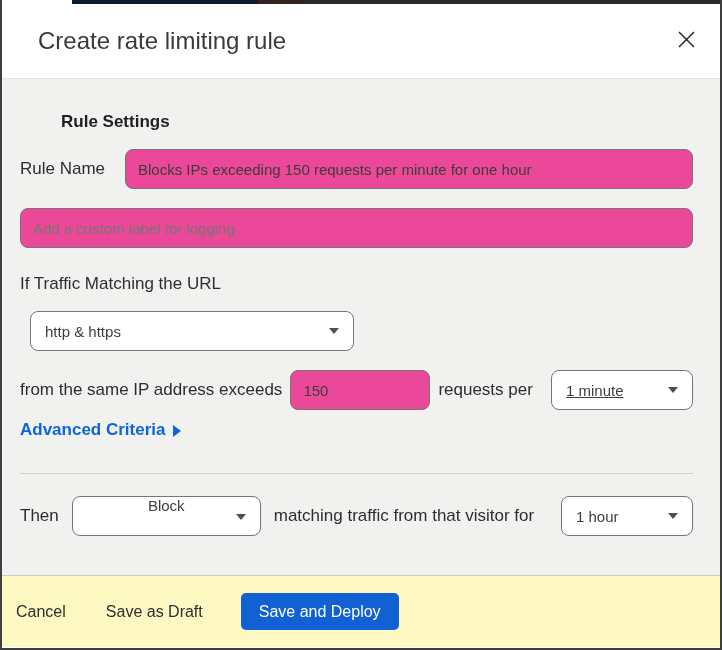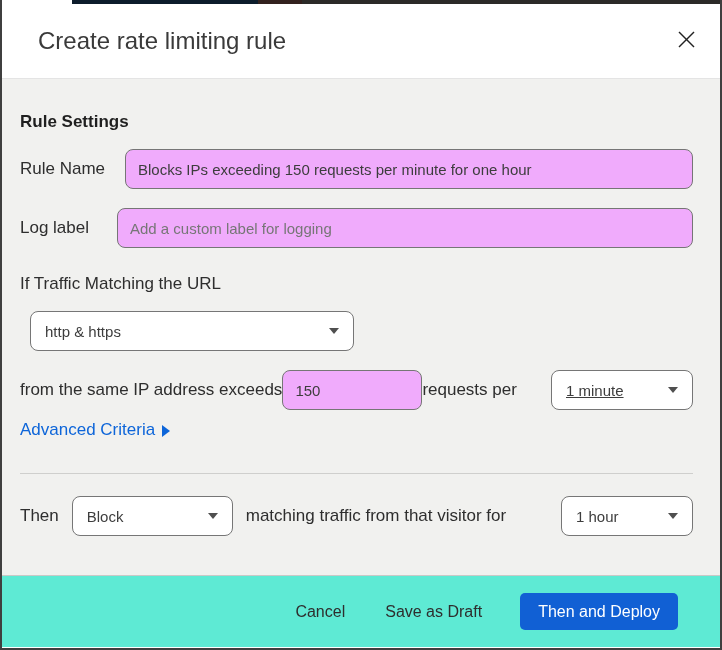--- a/index.html
+++ b/index.html
@@ -22,29 +22,29 @@
   .modal-title { font-size:24px; font-weight:400; color:#3a3a3a; }
   .close-btn {
     margin-left:auto; background:transparent; border:none; padding:4px; cursor:pointer;
     display:flex; align-items:center; justify-content:center;
   }
 
   .modal-body {
     background:#f1f1ef; height:496px; box-sizing:border-box;
     padding:33px 27px 0 18px;
   }
-  .section-heading { font-size:17px; font-weight:700; color:#1f1f1f; line-height:20px; }
+  .section-heading { font-size:17px; font-weight:700; color:#1f1f1f; line-height:20px;margin-left:41px; }
 
   .form-row { display:flex; align-items:center; }
   .row-rule-name { margin-top:17px;gap:8px; }
   .row-log-label { margin-top:19px; }
   .form-row label { width:97px; flex:none; font-size:17px; color:#2e2e2e; }
 
   .text-input {
-    height:40px; border:1px solid #767676; border-radius:8px; background:#f0abfc;
+    height:40px; border:1px solid #767676; border-radius:8px; background:#ec4899;
     font-size:15px; color:#3d3d3d; padding:0 12px; box-sizing:border-box;
     font-family:inherit; outline:none; min-width:0;
   }
   .text-input::placeholder { color:#767676; opacity:1; }
   .form-row .text-input { flex:1; }
 
   .intro-text { margin-top:26px; font-size:17px; color:#2e2e2e; line-height:20px; }
 
   .select {
     height:40px; border:1px solid #767676; border-radius:8px; background:#ffffff;
@@ -54,46 +54,46 @@
   .caret {
     margin-left:auto; width:0; height:0;
     border-left:5px solid transparent; border-right:5px solid transparent;
     border-top:6px solid #4f4f4f;
   }
 
   .scheme-row { display:flex; align-items:center; gap:30px; margin:17px 0 0 10px; }
   .scheme-select { width:324px; }
   .scheme-row .text-input { flex:1; }
 
-  .threshold-row { display:flex; align-items:center; gap:0; margin-top:19px; }
+  .threshold-row { display:flex; align-items:center; gap:8px; margin-top:19px; }
   .threshold-row .flow-text { font-size:17px; color:#2e2e2e; white-space:nowrap; }
   .threshold-input { width:140px; flex:none; }
   .period-select { width:142px; margin-left:auto;text-decoration:underline; }
 
   .advanced-link {
     margin-top:10px; display:inline-flex; align-items:center; gap:7px;
-    font-size:17px; color:#0d65d9; text-decoration:none; cursor:pointer;
+    font-size:17px; color:#0d65d9; text-decoration:none; cursor:pointer;font-weight:bold;
   }
   .tri-right {
     width:0; height:0; margin-top:2px;
     border-top:6px solid transparent; border-bottom:6px solid transparent;
     border-left:8px solid #0d65d9;
   }
 
   .divider { border:none; border-top:1px solid #cfcfcd; margin:33px 0 0 0; }
 
   .then-row { display:flex; align-items:center; gap:13px; margin-top:22px; }
   .then-row .flow-text { font-size:17px; color:#2e2e2e; white-space:nowrap; }
-  .action-select { width:161px; }
+  .action-select { width:189px;flex-direction:column; }
   .duration-select { width:132px; margin-left:auto; }
 
   .modal-footer {
-    height:72px; background:#5eead4; border-top:1px solid #c9c9c7; box-sizing:border-box;
-    display:flex; align-items:center; justify-content:flex-end;
-    padding-right:42px; gap:12px;
+    height:72px; background:#fef9c3; border-top:1px solid #c9c9c7; box-sizing:border-box;
+    display:flex; align-items:center; 
+    padding-right:29px; gap:12px;
   }
   .text-btn {
     background:transparent; border:none; font-size:16px; color:#2e2e2e;
     padding:8px 14px; font-family:inherit; cursor:pointer;
   }
   .primary-btn {
     background:#1160d4; color:#ffffff; border:none; border-radius:5px;
     font-size:16px; height:37px; padding:0 18px; margin-left:12px;
     font-family:inherit; cursor:pointer;
   }
@@ -125,21 +125,20 @@
   <div class="modal-body">
 
     <div class="section-heading">Rule Settings</div>
 
     <div class="form-row row-rule-name">
       <label>Rule Name</label>
       <input class="text-input" type="text" value="Blocks IPs exceeding 150 requests per minute for one hour" style="">
     </div>
 
     <div class="form-row row-log-label">
-      <label>Log label</label>
       <input class="text-input" type="text" placeholder="Add a custom label for logging" style="">
     </div>
 
     <div class="intro-text">If Traffic Matching the URL</div>
 
     <div class="scheme-row">
       <div class="select scheme-select">
         <span>http &amp; https</span>
         <span class="caret"></span>
       </div>
@@ -175,16 +174,16 @@
         <span>1 hour</span>
         <span class="caret"></span>
       </div>
     </div>
 
   </div>
 
   <div class="modal-footer">
     <button class="text-btn">Cancel</button>
     <button class="text-btn">Save as Draft</button>
-    <button class="primary-btn">Then and Deploy</button>
+    <button class="primary-btn">Save and Deploy</button>
   </div>
 
 </div>
 
 </body></html>

